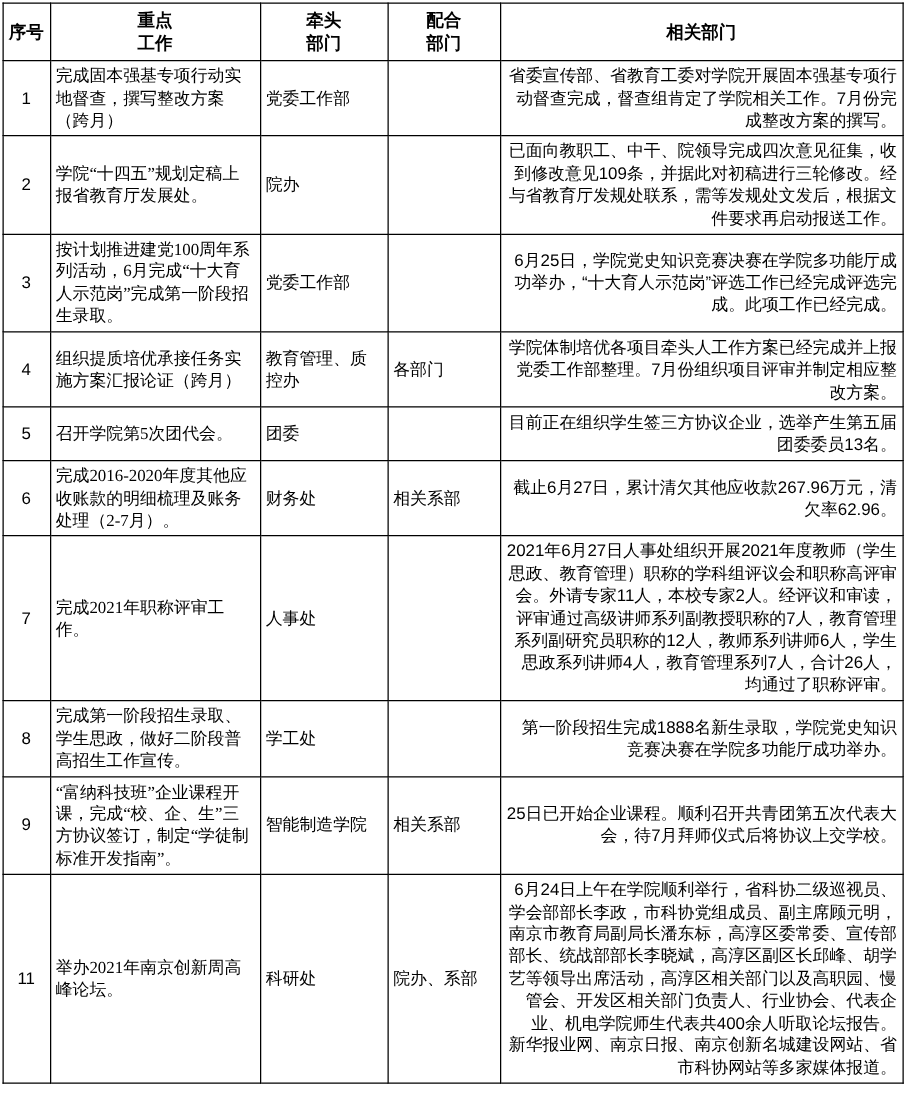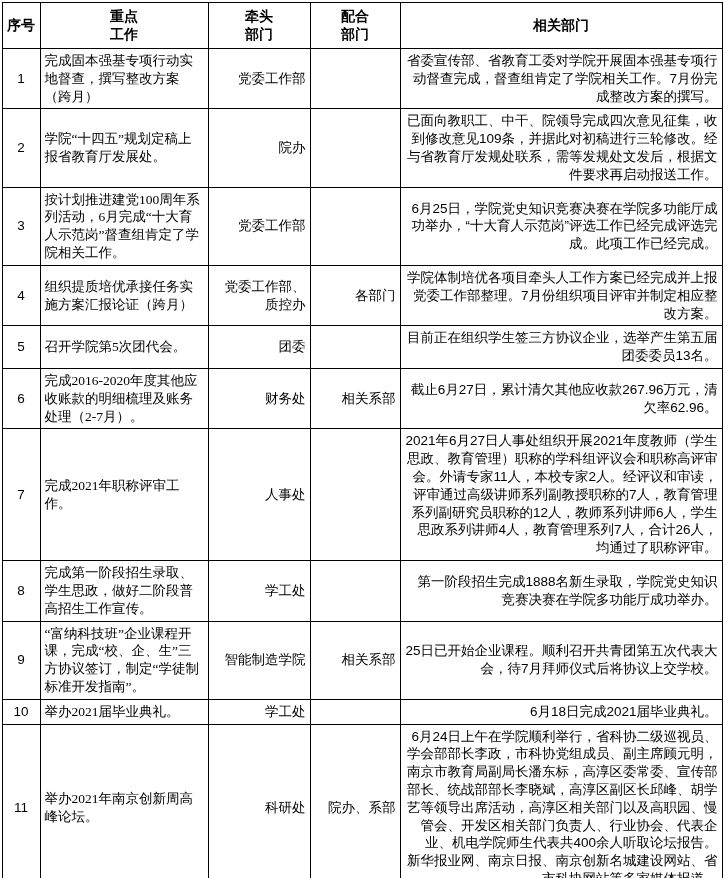--- a/index.html
+++ b/index.html
@@ -47,21 +47,21 @@
     text-align: center;
     font-size: 13.5px;
   }
   td.task {
     text-align: left;
     padding-left: 5px;
     padding-right: 3px;
     font-family: Liberation Serif, serif;
   }
   td.lead, td.coop {
-    text-align: right;
+    text-align: left;
     padding-left: 2px;
     padding-right: 2px;
   }
   td.status {
     text-align: right;
     padding-left: 5px;
     padding-right: 4px;
   }
   .hdr-two-line {
     line-height: 1.25;
@@ -102,29 +102,29 @@
       </tr>
       <tr>
         <td class="seq">2</td>
         <td class="task">学院“十四五”规划定稿上报省教育厅发展处。</td>
         <td class="lead">院办</td>
         <td class="coop"></td>
         <td class="status">已面向教职工、中干、院领导完成四次意见征集，收到修改意见109条，并据此对初稿进行三轮修改。经与省教育厅发规处联系，需等发规处文发后，根据文件要求再启动报送工作。</td>
       </tr>
       <tr>
         <td class="seq">3</td>
-        <td class="task">按计划推进建党100周年系列活动，6月完成“十大育人示范岗”督查组肯定了学院相关工作。</td>
+        <td class="task">按计划推进建党100周年系列活动，6月完成“十大育人示范岗”完成第一阶段招生录取。</td>
         <td class="lead">党委工作部</td>
         <td class="coop"></td>
         <td class="status">6月25日，学院党史知识竞赛决赛在学院多功能厅成功举办，“十大育人示范岗”评选工作已经完成评选完成。此项工作已经完成。</td>
       </tr>
       <tr>
         <td class="seq">4</td>
         <td class="task">组织提质培优承接任务实施方案汇报论证（跨月）</td>
-        <td class="lead">党委工作部、质控办</td>
+        <td class="lead">教育管理、质控办</td>
         <td class="coop">各部门</td>
         <td class="status">学院体制培优各项目牵头人工作方案已经完成并上报党委工作部整理。7月份组织项目评审并制定相应整改方案。</td>
       </tr>
       <tr>
         <td class="seq">5</td>
         <td class="task">召开学院第5次团代会。</td>
         <td class="lead">团委</td>
         <td class="coop"></td>
         <td class="status">目前正在组织学生签三方协议企业，选举产生第五届团委委员13名。</td>
       </tr>
@@ -150,27 +150,20 @@
         <td class="status">第一阶段招生完成1888名新生录取，学院党史知识竞赛决赛在学院多功能厅成功举办。</td>
       </tr>
       <tr>
         <td class="seq">9</td>
         <td class="task">“富纳科技班”企业课程开课，完成“校、企、生”三方协议签订，制定“学徒制标准开发指南”。</td>
         <td class="lead">智能制造学院</td>
         <td class="coop">相关系部</td>
         <td class="status">25日已开始企业课程。顺利召开共青团第五次代表大会，待7月拜师仪式后将协议上交学校。</td>
       </tr>
       <tr>
-        <td class="seq">10</td>
-        <td class="task">举办2021届毕业典礼。</td>
-        <td class="lead">学工处</td>
-        <td class="coop"></td>
-        <td class="status">6月18日完成2021届毕业典礼。</td>
-      </tr>
-      <tr>
         <td class="seq">11</td>
         <td class="task">举办2021年南京创新周高峰论坛。</td>
         <td class="lead">科研处</td>
         <td class="coop">院办、系部</td>
         <td class="status">6月24日上午在学院顺利举行，省科协二级巡视员、学会部部长李政，市科协党组成员、副主席顾元明，南京市教育局副局长潘东标，高淳区委常委、宣传部部长、统战部部长李晓斌，高淳区副区长邱峰、胡学艺等领导出席活动，高淳区相关部门以及高职园、慢管会、开发区相关部门负责人、行业协会、代表企业、机电学院师生代表共400余人听取论坛报告。　新华报业网、南京日报、南京创新名城建设网站、省市科协网站等多家媒体报道。</td>
       </tr>
     </tbody>
   </table>
 </div>
 

